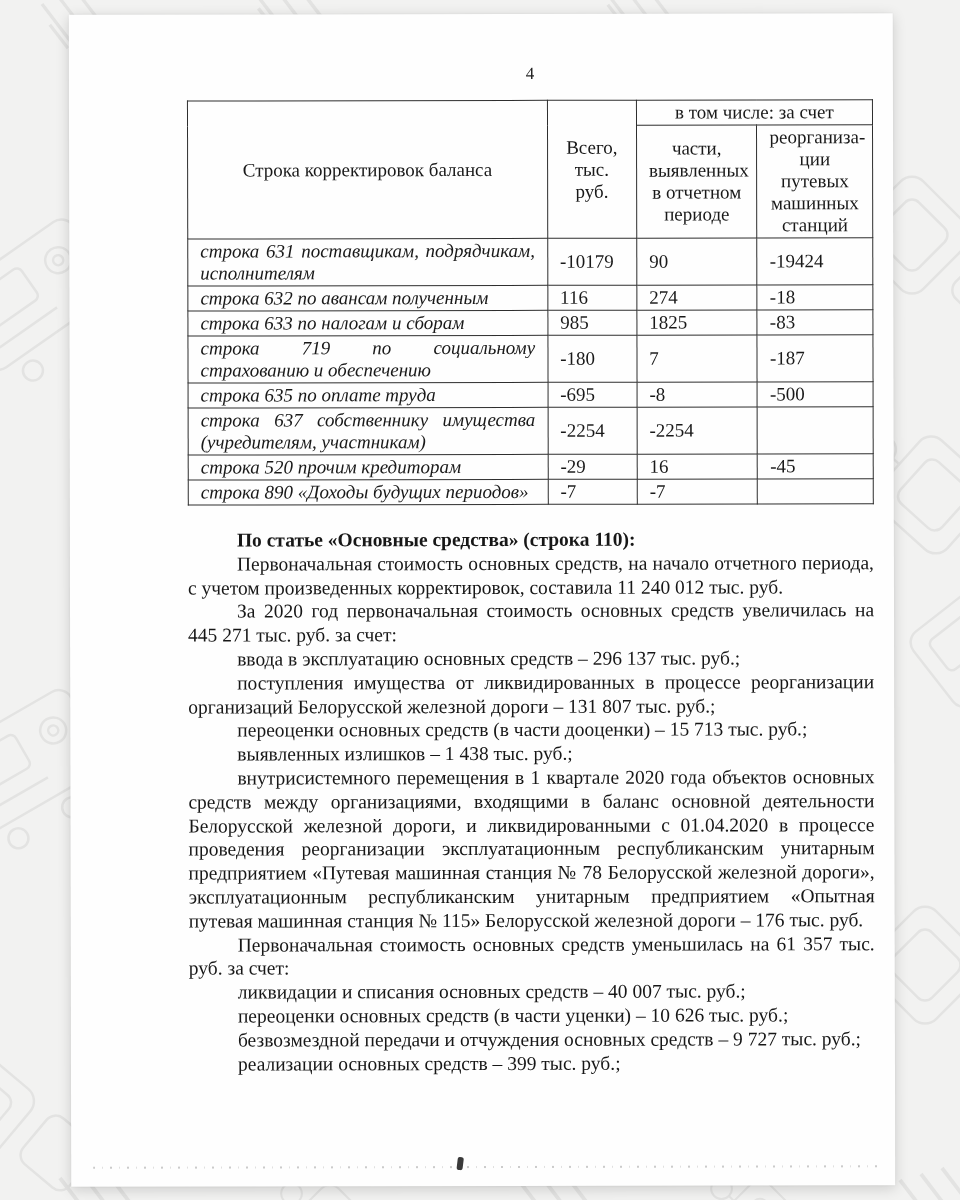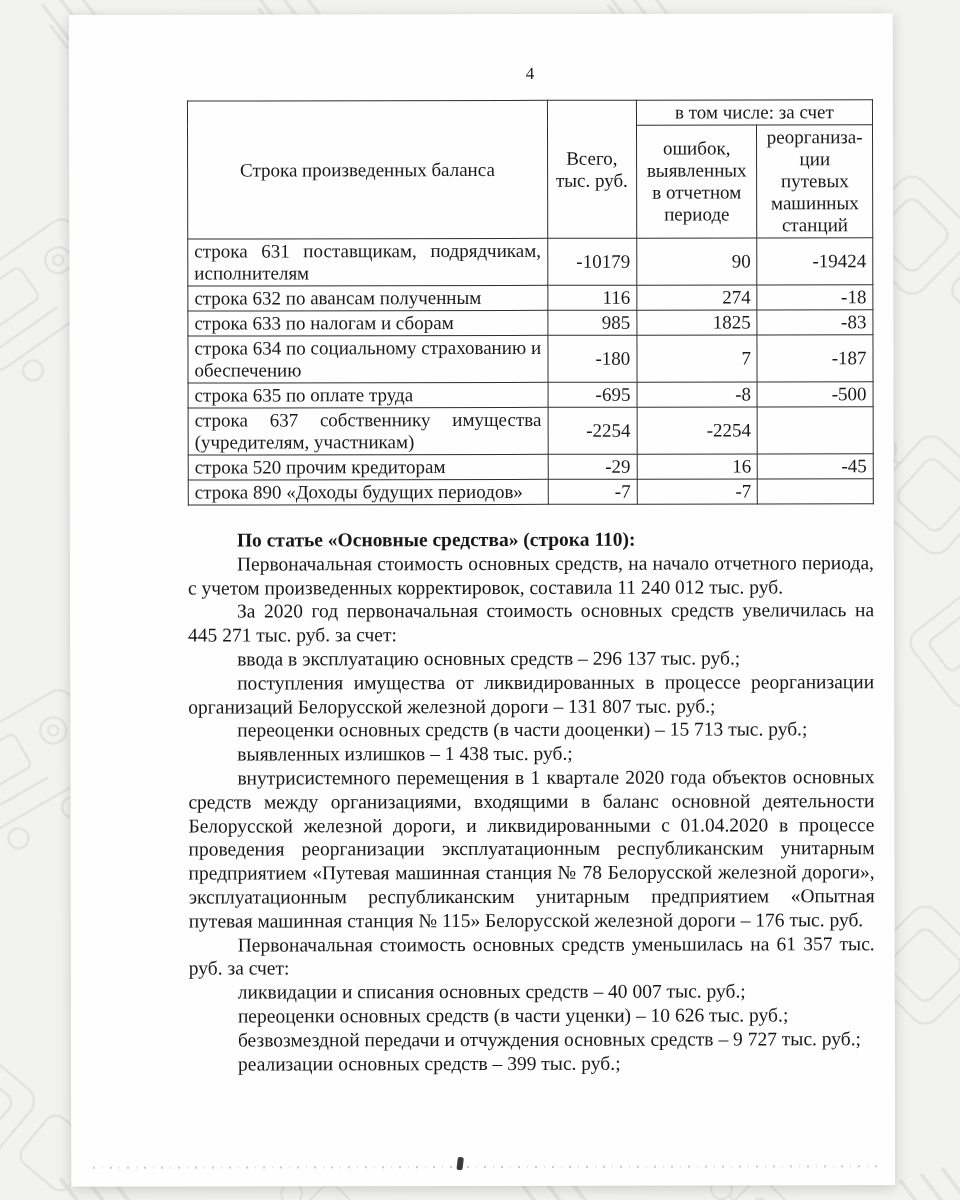--- a/index.html
+++ b/index.html
@@ -16,25 +16,25 @@
     position:absolute;left:70px;top:14px;width:824px;height:1172px;
     background:#fefefe;z-index:1;transform:rotate(-0.12deg);
     box-shadow:0 3px 14px rgba(0,0,0,.16),0 0 2px rgba(0,0,0,.08);
   }
   .content{position:absolute;left:118px;top:50px;width:686px;color:#1a1a1a;}
   .page-num{text-align:center;font-size:17px;margin:0 0 16px 0;color:#222;}
   
   table.balance{border-collapse:collapse;width:100%;table-layout:fixed;}
   table.balance td{
     border:1.6px solid #2e2e2e;font-size:19px;line-height:22px;
-    padding:1px 6px;vertical-align:middle;color:#191919;
+    padding:1px 12px;vertical-align:middle;color:#191919;
   }
   td.hdr{text-align:center;line-height:21px;padding:2px 4px;}
-  td.lbl{text-align:justify;padding:2px 8px 2px 6px;}
-  td.num{text-align:right;}
+  td.lbl{text-align:justify;padding:2px 8px 2px 6px;font-style:italic;}
+  td.num{text-align:left;}
   
   .bodytext{margin-top:23px;font-size:19.5px;line-height:23.8px;text-align:justify;color:#171717;}
   .bodytext p,.bodytext h3{margin:0;text-indent:49px;font-size:19.5px;}
   .bodytext h3{font-weight:bold;}
   
   .noise-line{
     position:absolute;left:22px;top:1152px;width:786px;height:2px;
     background:repeating-linear-gradient(90deg,rgba(85,85,85,.30) 0 2px,transparent 2px 9px,rgba(85,85,85,.18) 9px 10px,transparent 10px 17px);
   }
   .noise-mark{
@@ -94,26 +94,26 @@
 
     <table class="balance">
       <colgroup>
         <col style="width:355px">
           <col style="width:88px">
           <col style="width:119px">
           <col style="width:114px">
       </colgroup>
       <tbody>
         <tr>
-          <td class="hdr" rowspan="2">Строка произведенных баланса</td>
+          <td class="hdr" rowspan="2">Строка корректировок баланса</td>
           <td class="hdr" rowspan="2">Всего, тыс. руб.</td>
           <td class="hdr" colspan="2">в том числе: за счет</td>
         </tr>
         <tr>
-          <td class="hdr">ошибок, выявленных в отчетном периоде</td>
+          <td class="hdr">части, выявленных в отчетном периоде</td>
           <td class="hdr">реорганиза-ции путевых машинных станций</td>
         </tr>
         <tr>
           <td class="lbl">строка 631 поставщикам, подрядчикам, исполнителям</td>
           <td class="num">-10179</td>
           <td class="num">90</td>
           <td class="num">-19424</td>
         </tr>
         <tr>
           <td class="lbl">строка 632 по авансам полученным</td>
@@ -121,21 +121,21 @@
           <td class="num">274</td>
           <td class="num">-18</td>
         </tr>
         <tr>
           <td class="lbl">строка 633 по налогам и сборам</td>
           <td class="num">985</td>
           <td class="num">1825</td>
           <td class="num">-83</td>
         </tr>
         <tr>
-          <td class="lbl">строка 634 по социальному страхованию и обеспечению</td>
+          <td class="lbl">строка 719 по социальному страхованию и обеспечению</td>
           <td class="num">-180</td>
           <td class="num">7</td>
           <td class="num">-187</td>
         </tr>
         <tr>
           <td class="lbl">строка 635 по оплате труда</td>
           <td class="num">-695</td>
           <td class="num">-8</td>
           <td class="num">-500</td>
         </tr>

